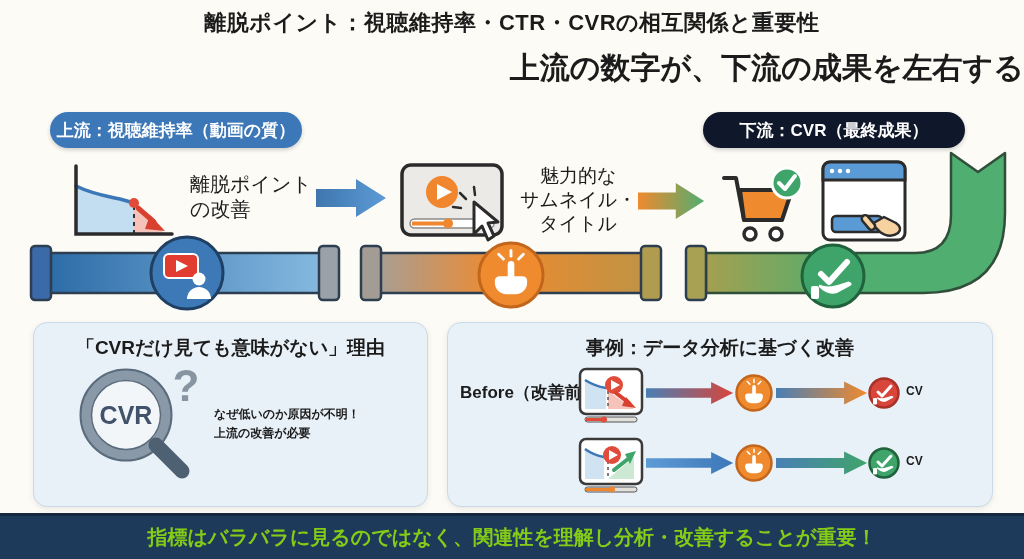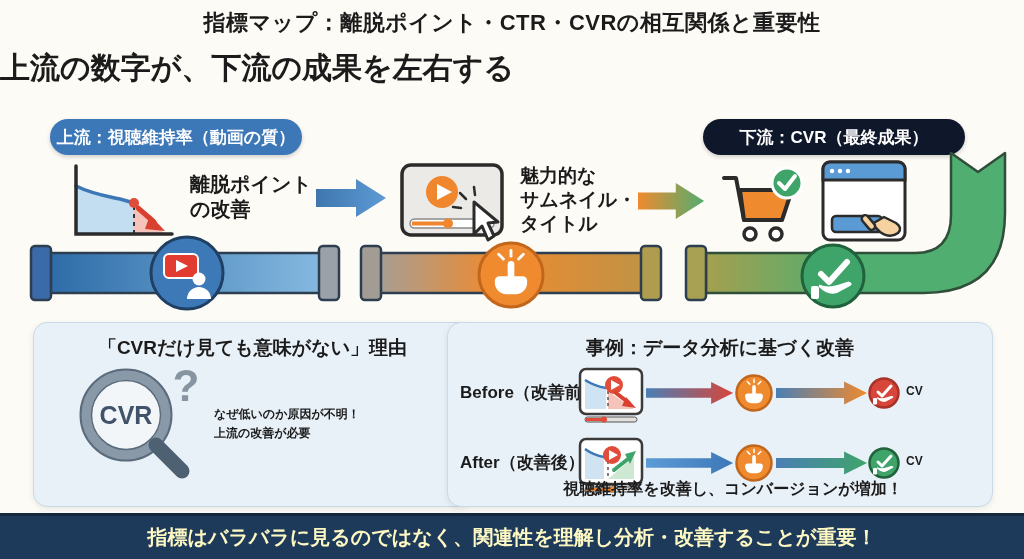--- a/index.html
+++ b/index.html
@@ -4,51 +4,50 @@
 <style>
   html,body{margin:0;padding:0;}
   .canvas{
     position:relative;width:1024px;height:559px;overflow:hidden;
     background:#fdfbf5;
     font-family:"Liberation Sans","DejaVu Sans",sans-serif;
     color:#1b1b1b;
   }
   .abs{position:absolute;}
   .title{top:8px;left:0;width:100%;text-align:center;font-size:22px;font-weight:bold;letter-spacing:.5px;}
-  .subtitle{top:48px;left:0;width:100%;text-align:left;font-size:30px;font-weight:bold;}
+  .subtitle{top:48px;left:0;width:100%;text-align:right;font-size:30px;font-weight:bold;}
   .pill{
     height:36px;border-radius:19px;color:#fff;font-size:17px;font-weight:bold;
     display:flex;align-items:center;justify-content:center;
     box-shadow:0 2px 4px rgba(0,0,0,.18);
-    margin-top:7px;
   }
   .pill-1{left:50px;top:112px;width:252px;background:#3c77b7;}
   .pill-2{left:360px;top:112px;width:242px;background:#f0862d;}
   .pill-3{left:703px;top:112px;width:262px;background:#0f172a;}
-  .caption{font-weight:bold;white-space:pre-line;line-height:1.25;}
+  .caption{font-weight:normal;white-space:pre-line;line-height:1.25;}
   .cap-1{left:190px;top:172px;font-size:20px;}
-  .cap-2{left:520px;top:164px;font-size:19px;}
+  .cap-2{left:520px;top:164px;font-size:19px;text-align:center;}
   .cap-3{left:824px;top:178px;font-size:17.5px;z-index:3;}
   .icon-svg{display:block;}
   .z2{z-index:2;}
   .panel{
     background:#e9f1f8;border:1.5px solid #c9d9e7;border-radius:14px;
     box-shadow:0 2px 6px rgba(0,0,0,.08);
   }
-  .panel-left{left:33px;top:322px;width:393px;height:183px;padding-left:44px;}
+  .panel-left{left:33px;top:322px;width:393px;height:183px;}
   .panel-right{left:447px;top:322px;width:544px;height:183px;}
   .panel-title{top:12px;left:0;width:100%;text-align:center;font-size:19px;font-weight:bold;}
   .reason-body{left:180px;top:82px;font-size:12px;font-weight:bold;white-space:pre-line;line-height:1.55;}
   .row-label{font-size:17px;font-weight:bold;}
   .cv-label{font-size:12px;font-weight:bold;}
   .row-caption{font-size:16px;font-weight:bold;text-align:center;left:110px;width:350px;}
   .footer{
     left:0;top:513px;width:1024px;height:46px;background:#1e3a5a;border-top:3px solid #15293e;
     display:flex;align-items:center;justify-content:center;
-    color:#fef9c3;font-size:20px;font-weight:bold;box-sizing:border-box;
+    color:#84cc16;font-size:20px;font-weight:bold;box-sizing:border-box;
   }
 </style>
 </head>
 <body>
 
 <div class="canvas">
 
   <svg width="0" height="0" style="position:absolute" aria-hidden="true">
     <defs>
       <linearGradient id="ga-blue" x1="0" y1="0" x2="1" y2="0">
@@ -98,21 +97,21 @@
         </g>
       </g>
       <g id="g-handcheck">
         <path d="M-12 -5 L-4 3 L14 -17" fill="none" stroke="#fff" stroke-width="6" stroke-linecap="round" stroke-linejoin="round"></path>
         <rect x="-22" y="7" width="8" height="13" rx="2" fill="#fff"></rect>
         <path d="M-14 8 q9 9 18 6 l13 -7 q4 -2.5 -1.5 -4.5 l-11 3.5 q-10 3 -18.5 -0.5 z" fill="#fff"></path>
       </g>
     </defs>
   </svg>
 
-  <div class="abs title">指標マップ：離脱ポイント・CTR・CVRの相互関係と重要性</div>
+  <div class="abs title">離脱ポイント：視聴維持率・CTR・CVRの相互関係と重要性</div>
   <div class="abs subtitle">上流の数字が、下流の成果を左右する</div>
 
   <div class="abs pill pill-1">上流：視聴維持率（動画の質）</div>
   <div class="abs pill pill-3">下流：CVR（最終成果）</div>
 
   <svg class="abs icon-svg z2" style="left:62px;top:160px" width="118" height="84" viewBox="0 0 118 84">
     <path d="M14 26 C 30 34, 44 36, 58 39 L 72 43 L 72 74 L 14 74 Z" fill="#c3ddf1"></path>
     <path d="M72 45 L 102 73 L 72 73 Z" fill="#f6c3ba"></path>
     <path d="M14 26 C 30 34, 44 36, 58 39 L 72 43" fill="none" stroke="#3c77b7" stroke-width="3.5" stroke-linecap="round"></path>
     <line x1="72" y1="46" x2="72" y2="73" stroke="#333" stroke-width="2" stroke-dasharray="4 4"></line>
@@ -249,21 +248,20 @@
     </svg>
     <svg class="abs icon-svg" style="left:328px;top:57px" width="92" height="26" viewBox="0 0 100 26">
       <polygon points="0,7.5 74,7.5 74,0.5 99,13 74,25.5 74,18.5 0,18.5" fill="url(#ga-b2)"></polygon>
     </svg>
     <svg class="abs icon-svg" style="left:420px;top:54px" width="32" height="32" viewBox="0 0 32 32">
       <circle cx="16" cy="16" r="14.5" fill="#d8453a" stroke="#a83227" stroke-width="2.5"></circle>
       <use href="#g-handcheck" transform="translate(16,17.5) scale(0.5)"></use>
     </svg>
     <div class="abs cv-label" style="left:458px;top:61px">CV</div>
 
-    <div class="abs row-label" style="left:12px;top:128px">After（改善後）</div>
     <svg class="abs icon-svg" style="left:130px;top:114px" width="66" height="58" viewBox="0 0 66 58">
       <rect x="2" y="2" width="62" height="45" rx="6" fill="#fff" stroke="#3a3a3a" stroke-width="2.5"></rect>
       <path d="M7 12 C 14 17, 20 19, 26 20 L 26 42 L 7 42 Z" fill="#cfe3f2"></path>
       <path d="M7 12 C 14 17, 20 19, 26 20" fill="none" stroke="#3c77b7" stroke-width="2.5"></path>
       <path d="M30 42 L 56 20 L 56 42 Z" fill="#cde9d4"></path>
       <line x1="30" y1="24" x2="30" y2="42" stroke="#555" stroke-width="1.5" stroke-dasharray="3 3"></line>
       <circle cx="34" cy="18" r="9" fill="#e04b3a"></circle>
       <polygon points="31,13 31,23 40,18" fill="#fff"></polygon>
       <line x1="36" y1="33" x2="50" y2="22" stroke="#3fa46a" stroke-width="4" stroke-linecap="round"></line>
       <polygon points="47,17 58,14 52,27" fill="#3fa46a"></polygon>
@@ -279,20 +277,19 @@
       <use href="#g-tap" transform="translate(19,21) scale(0.52)"></use>
     </svg>
     <svg class="abs icon-svg" style="left:328px;top:127px" width="92" height="26" viewBox="0 0 100 26">
       <polygon points="0,7.5 74,7.5 74,0.5 99,13 74,25.5 74,18.5 0,18.5" fill="url(#ga-a2)"></polygon>
     </svg>
     <svg class="abs icon-svg" style="left:420px;top:124px" width="32" height="32" viewBox="0 0 32 32">
       <circle cx="16" cy="16" r="14.5" fill="#3fa46a" stroke="#20623c" stroke-width="2.5"></circle>
       <use href="#g-handcheck" transform="translate(16,17.5) scale(0.5)"></use>
     </svg>
     <div class="abs cv-label" style="left:458px;top:131px">CV</div>
-    <div class="abs row-caption" style="top:156px">視聴維持率を改善し、コンバージョンが増加！</div>
   </div>
 
   <div class="abs footer">
     <span>指標はバラバラに見るのではなく、関連性を理解し分析・改善することが重要！</span>
   </div>
 
 </div>
 
 </body></html>

